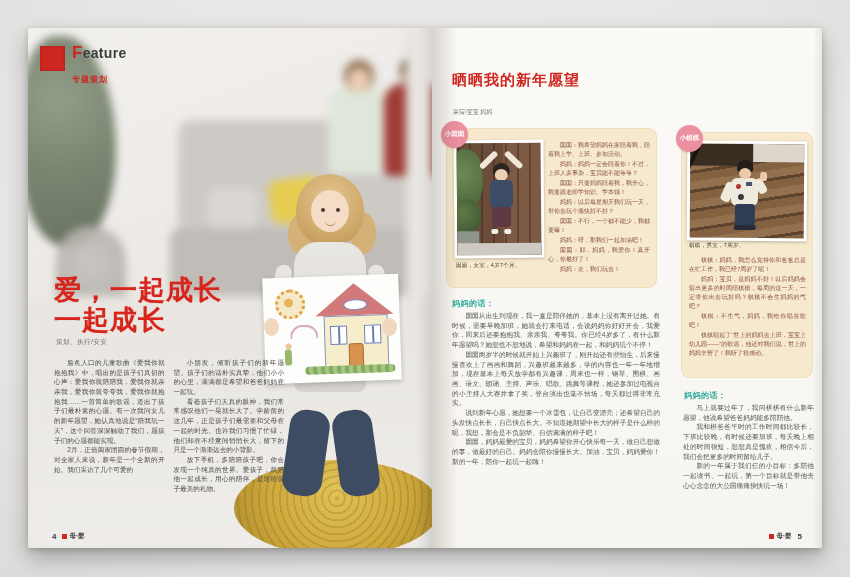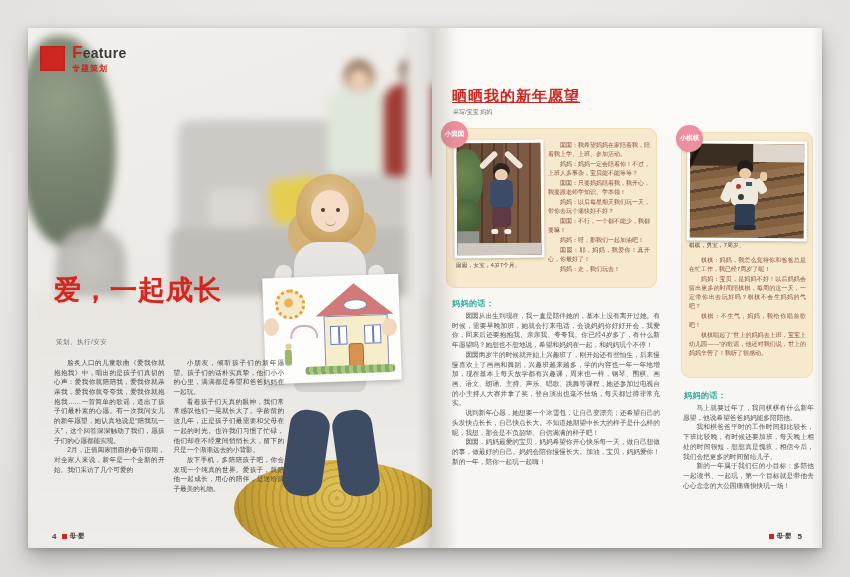--- a/index.html
+++ b/index.html
@@ -83,36 +83,36 @@
   .rainbow{position:absolute;left:26px;top:48px;width:24px;height:12px;border-radius:12px 12px 0 0;
     border:2.5px solid #d8a8bc;border-bottom:none;}
   .figkid{position:absolute;left:20px;top:72px;width:7px;height:16px;border-radius:3px;background:#9bb86a;}
   .figkid::before{content:"";position:absolute;left:0.5px;top:-6px;width:6px;height:6px;border-radius:50%;background:#e8c89c;}
 
   
   .feature{position:absolute;left:12px;top:18px;z-index:70;display:flex;gap:7px;align-items:flex-start;}
   .fmark{width:25px;height:25px;background:#ce2620;box-shadow:inset 0 0 3px rgba(0,0,0,.2);}
   .fword{font-size:14px;font-weight:bold;color:#3c3c3c;line-height:14px;letter-spacing:.3px;}
   .fword .cap{color:#ce2620;font-size:17px;}
-  .fsub{font-size:8px;color:#ce2620;font-weight:bold;letter-spacing:1px;margin-top:3px;}
+  .fsub{font-size:8px;color:#ce2620;font-weight:bold;letter-spacing:1px;margin-top:14px;}
   .title{position:absolute;left:26px;top:248px;z-index:70;color:#d8251c;font-weight:bold;
     font-size:27px;line-height:1.1;letter-spacing:1px;text-shadow:0 0 1px rgba(216,37,28,.4);
     font-family:"Liberation Serif", serif;}
   .byline-l{position:absolute;left:28px;top:310px;z-index:70;font-size:6.5px;color:#6b6b6b;letter-spacing:.5px;}
   .cols{position:absolute;left:26px;top:330px;z-index:70;width:230px;height:170px;display:flex;gap:9px;}
   .col{width:111px;font-size:6.6px;line-height:1.47;color:#4b4b4b;text-align:justify;}
   .col p{margin:0;text-indent:2em;}
   .footer{position:absolute;top:504px;z-index:70;font-size:8px;color:#3c3c3c;display:flex;align-items:center;gap:6px;}
   .footer-left{left:24px;} .footer-right{right:20px;}
   .flogo{font-size:6.5px;font-weight:bold;color:#3c3c3c;display:inline-flex;align-items:center;gap:2px;}
   .flogo::before{content:"";width:5px;height:5px;background:#ce2620;display:inline-block;}
   .pageno{font-weight:bold;}
 
   
-  .r-title{position:absolute;left:20px;top:59px;font-size:15px;font-weight:bold;color:#ce2620;letter-spacing:1px;z-index:65;text-decoration:underline;}
+  .r-title{position:absolute;left:20px;top:43px;font-size:15px;font-weight:bold;color:#ce2620;letter-spacing:1px;z-index:65;}
   .r-byline{position:absolute;left:21px;top:80px;font-size:6px;color:#777;z-index:65;}
   .panel{position:absolute;background:#f6e9cd;border-radius:9px;box-shadow:inset 0 0 0 1px #eedfba;z-index:40;}
   .panel-a{left:14px;top:100px;width:211px;height:160px;}
   .panel-b{left:249px;top:104px;width:132px;height:246px;}
   .tag{position:absolute;width:27px;height:27px;border-radius:50%;background:#ec8f9e;color:#fff;
     font-size:6.5px;font-weight:bold;display:flex;align-items:center;justify-content:center;z-index:45;
     box-shadow:0 1px 2px rgba(0,0,0,.15);}
   .tag-a{left:-5px;top:-7px;} .tag-b{left:-5px;top:-7px;}
   .snap{position:absolute;background:#fff;box-shadow:0 1px 3px rgba(0,0,0,.25);padding:3px;}
   .snap-a{left:8px;top:12px;width:84px;height:112px;transform:rotate(-.5deg);}
@@ -223,20 +223,21 @@
     <div class="feature">
       <div class="fmark"></div>
       <div>
         <div class="fword"><span class="cap">F</span><span>eature</span></div>
         <div class="fsub">专题策划</div>
       </div>
     </div>
 
     <div class="title">
       <div>爱，一起成长</div>
+      <div>一起成长</div>
     </div>
     <div class="byline-l">策划、执行/安安</div>
 
     <div class="cols">
       <div class="col">
         <p>脍炙人口的儿童歌曲《爱我你就抱抱我》中，唱出的是孩子们真切的心声：爱我你就陪陪我，爱我你就亲亲我，爱我你就夸夸我，爱我你就抱抱我……一首简单的歌谣，道出了孩子们最朴素的心愿。有一次我问女儿的新年愿望，她认真地说是“陪我玩一天”，这个回答深深触动了我们，愿孩子们的心愿都能实现。</p>
         <p>2月，正值阖家团圆的春节假期，对全家人来说，新年是一个全新的开始。我们采访了几个可爱的</p>
       </div>
       <div class="col">
         <p>小朋友，倾听孩子们的新年愿望。孩子们的话朴实真挚，他们小小的心里，满满都是希望和爸爸妈妈在一起玩。</p>

